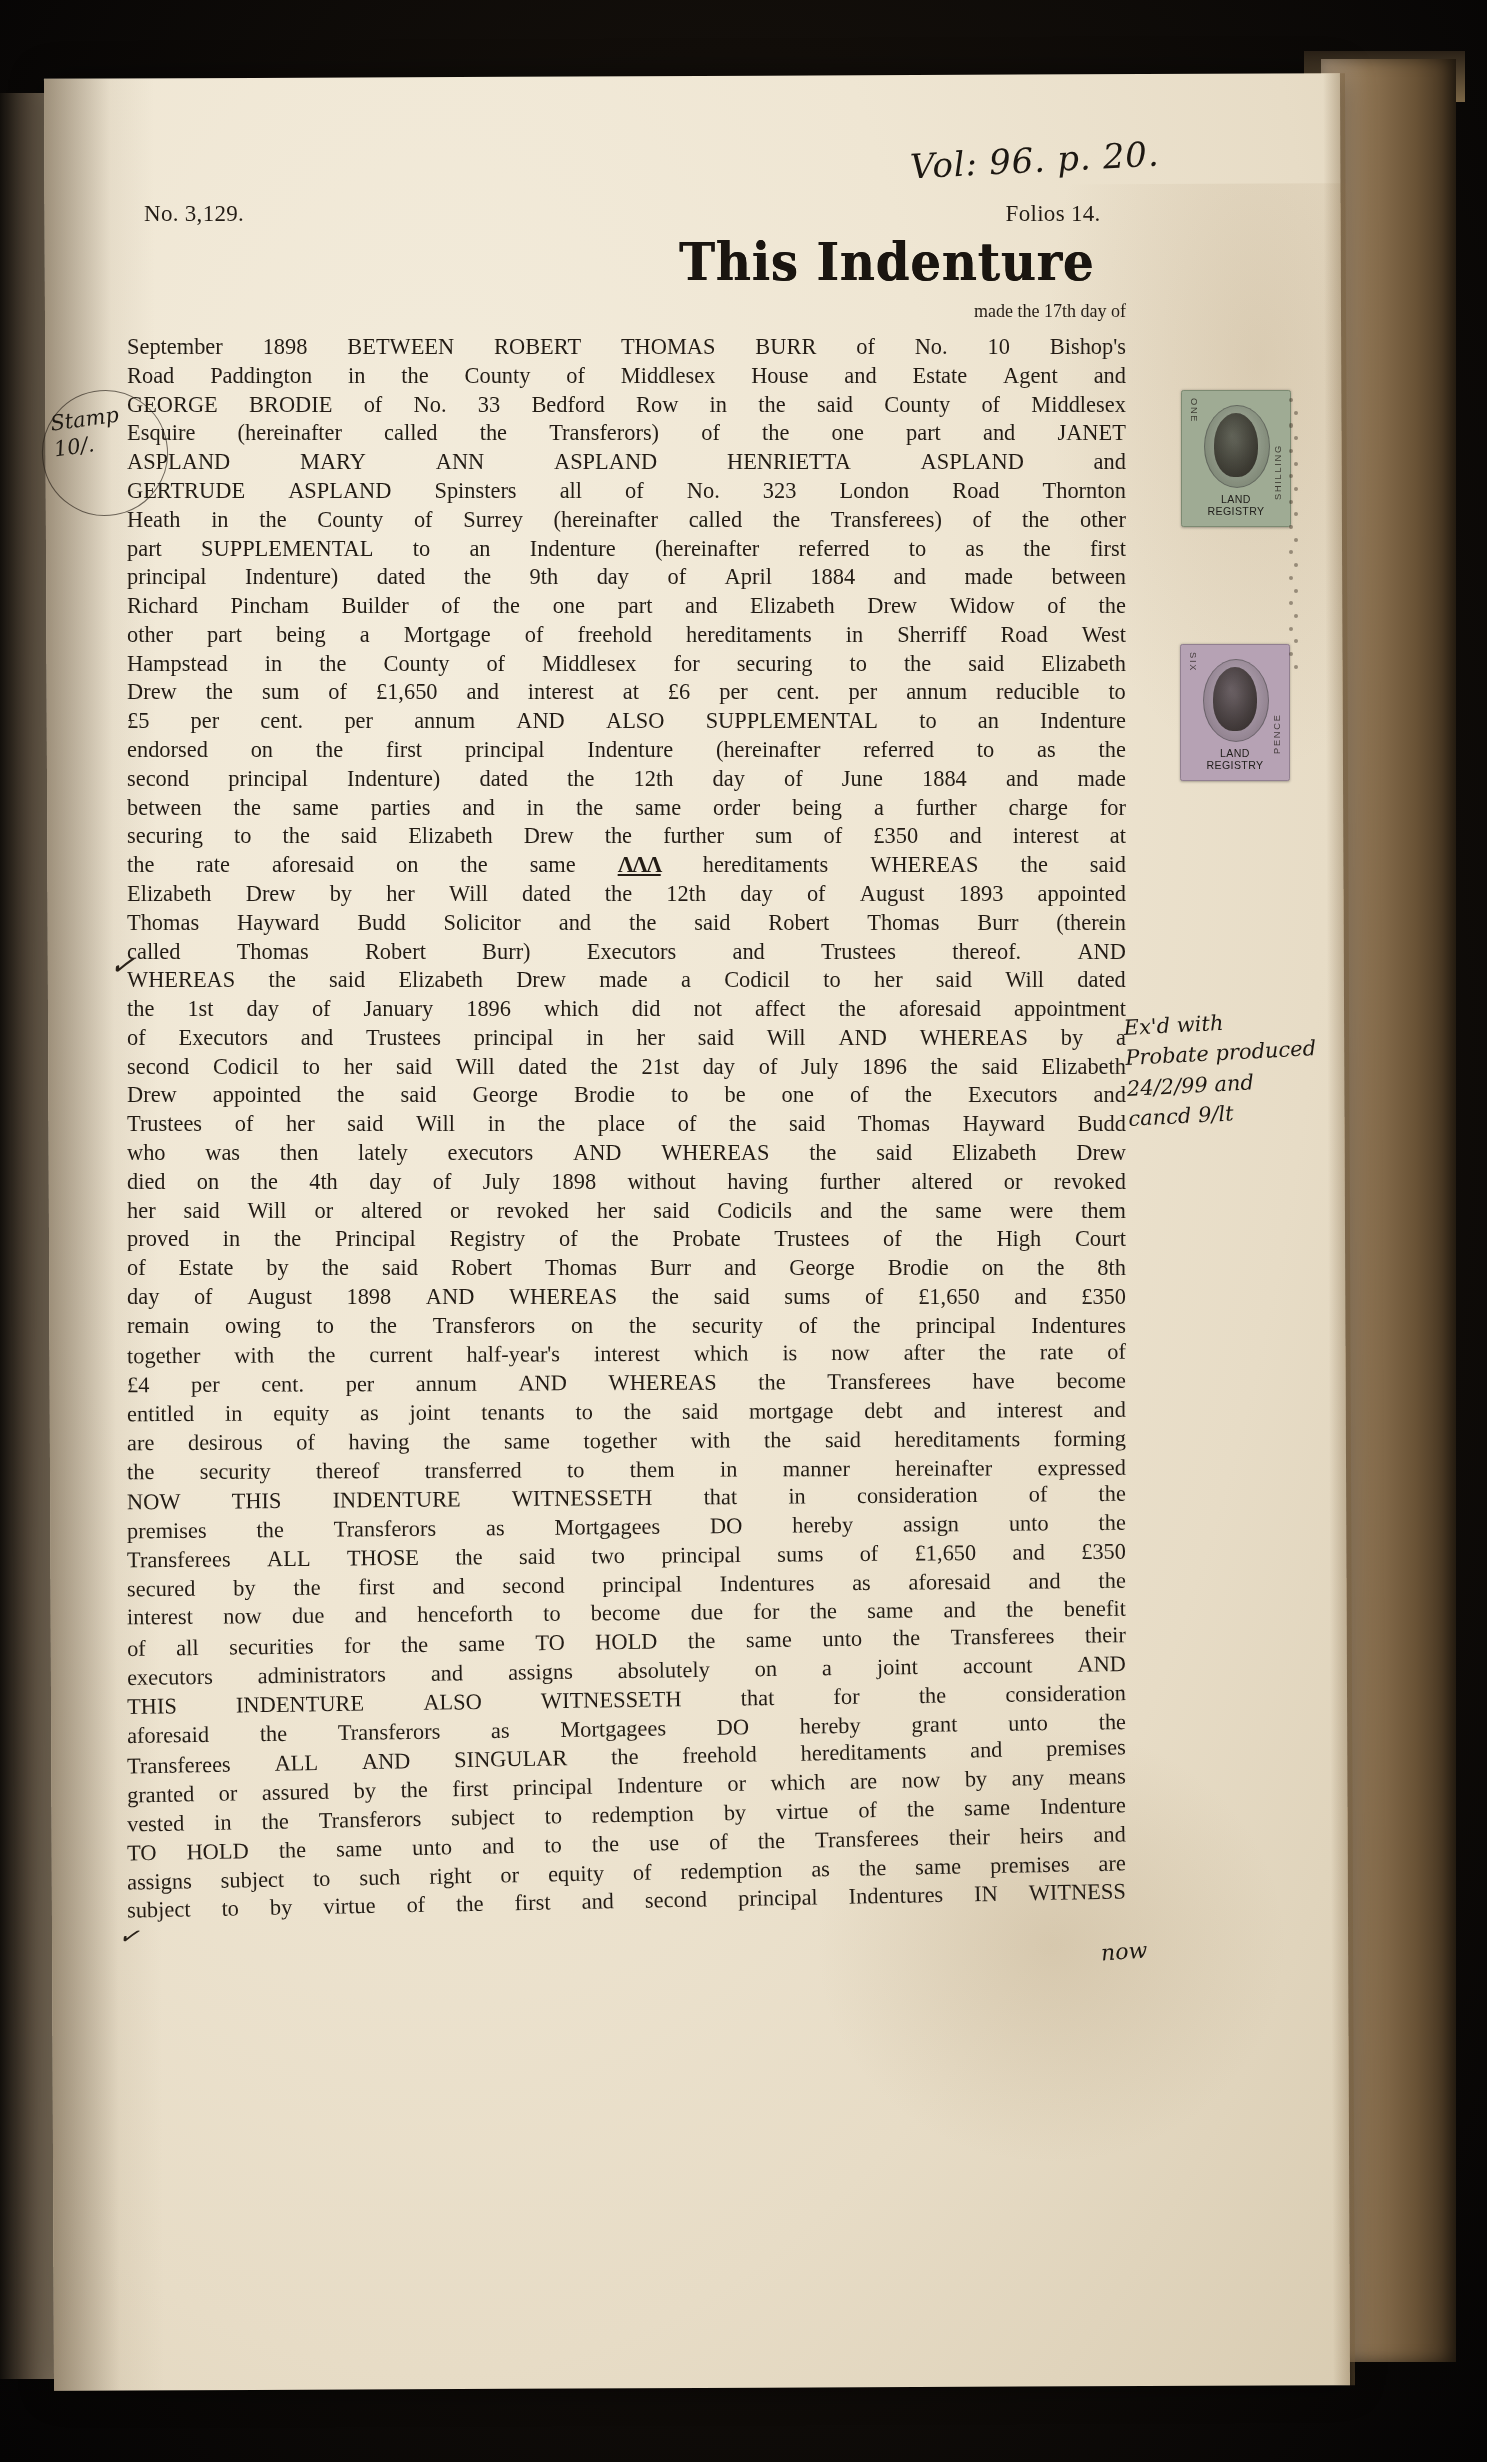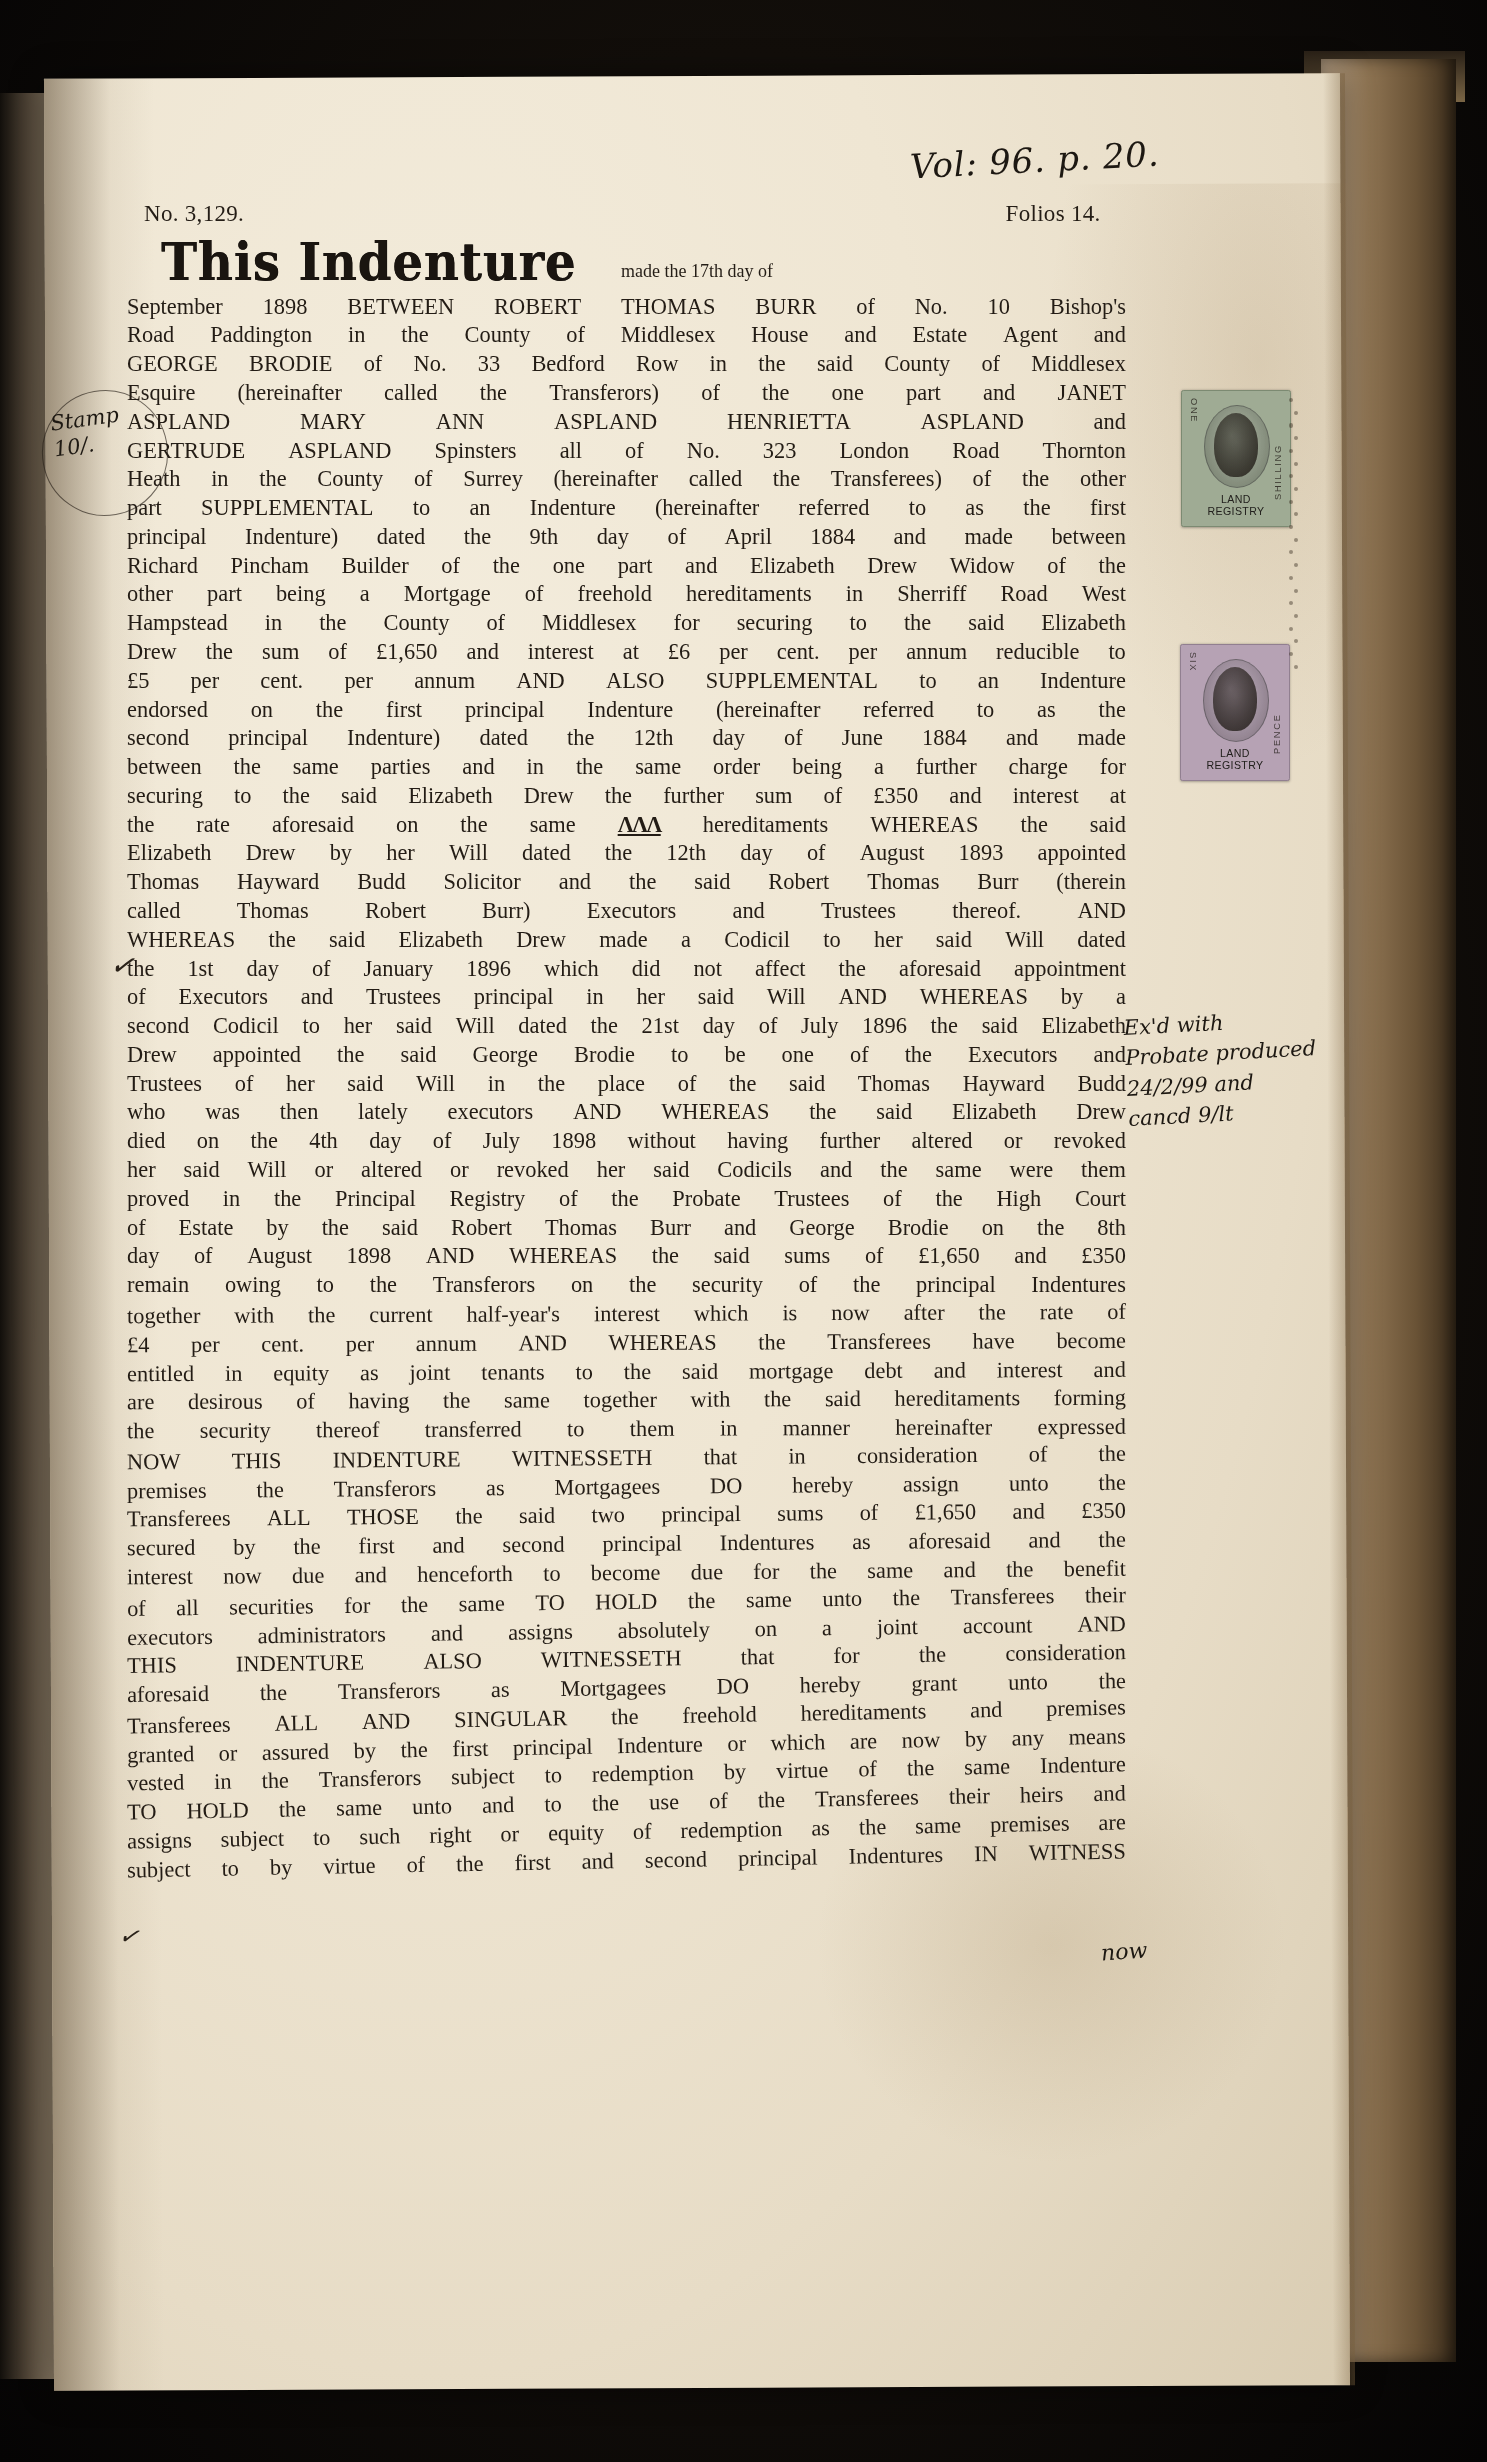--- a/index.html
+++ b/index.html
@@ -114,20 +114,21 @@
     letter-spacing: 0.3px;
     margin-bottom: 8.5px;
     padding: 0 25.4px 0 17px;
   }
 
   .title-line {
     display: flex;
     align-items: flex-end;
     gap: 13.5px;
     margin: 6.8px 0 5.1px 34px;
+    flex-direction: column;
   }
   .big-title {
     font-family: "DejaVu Serif", serif;
     font-weight: bold;
     font-size: 52px;
     letter-spacing: 0.8px;
     line-height: 1;
     color: #1a1510;
     text-shadow: 0.4px 0 0 #1a1510;
     transform: scaleX(0.93);

